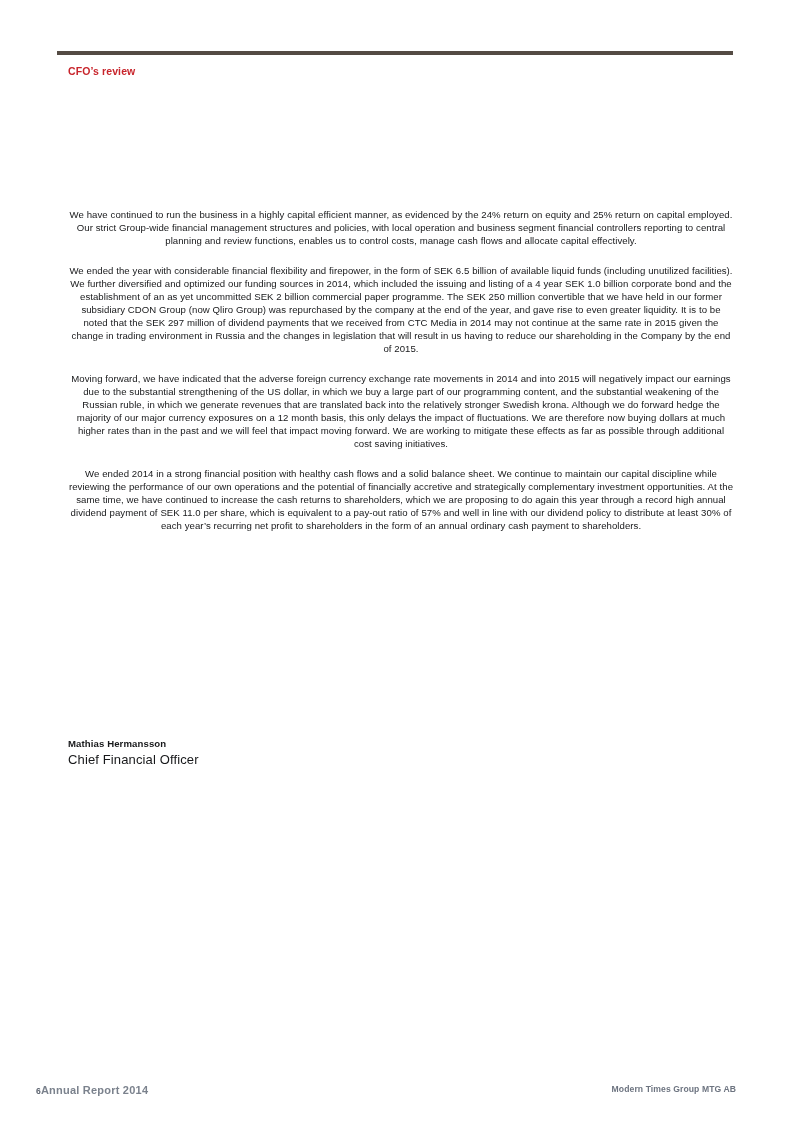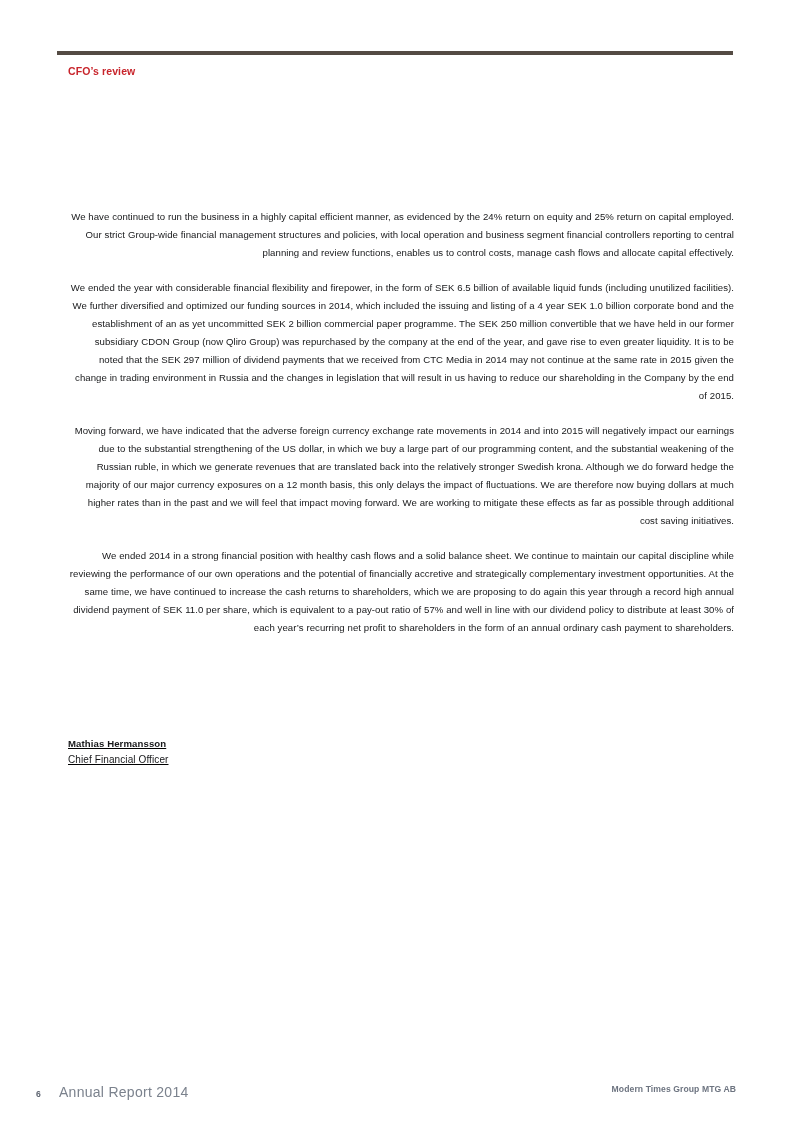--- a/index.html
+++ b/index.html
@@ -44,50 +44,49 @@
   .body-copy {
     position: absolute;
     left: 68px;
     top: 208px;
     width: 666px;
   }
 
   .body-copy p {
     margin: 0 0 17px 0;
     font-size: 9.6px;
-    line-height: 18px;
+    line-height: 13px;
     color: #17181a;
-    text-align: right;
+    text-align: center;
     letter-spacing: 0.005em;
     word-spacing: 0.01em;
   }
 
   .body-copy p:last-child {
     margin-bottom: 8px;
   }
 
   
   .signature {
     position: absolute;
     left: 68px;
     top: 736px;
     width: 400px;
-    text-decoration: underline;
   }
 
   .signature .sig-name {
     font-size: 9.6px;
     line-height: 16px;
     font-weight: bold;
     color: #17181a;
     letter-spacing: 0.01em;
   }
 
   .signature .sig-role {
-    font-size: 10px;
+    font-size: 13px;
     line-height: 16px;
     font-weight: normal;
     color: #17181a;
     letter-spacing: 0.01em;
   }
 
   
   .footer {
     position: absolute;
     left: 0;
@@ -106,23 +105,22 @@
   }
 
   .footer-page-number {
     font-size: 8.6px;
     font-weight: bold;
     color: #5d6470;
     letter-spacing: 0.02em;
   }
 
   .footer-doc-title {
-    margin-left: 18px;
-    font-size: 14px;
-    font-weight: normal;
+    font-size: 11px;
+    font-weight: bold;
     color: #7b828d;
     letter-spacing: 0.02em;
   }
 
   .footer-right {
     position: absolute;
     right: 64px;
     top: 0;
     font-size: 8.6px;
     font-weight: bold;

